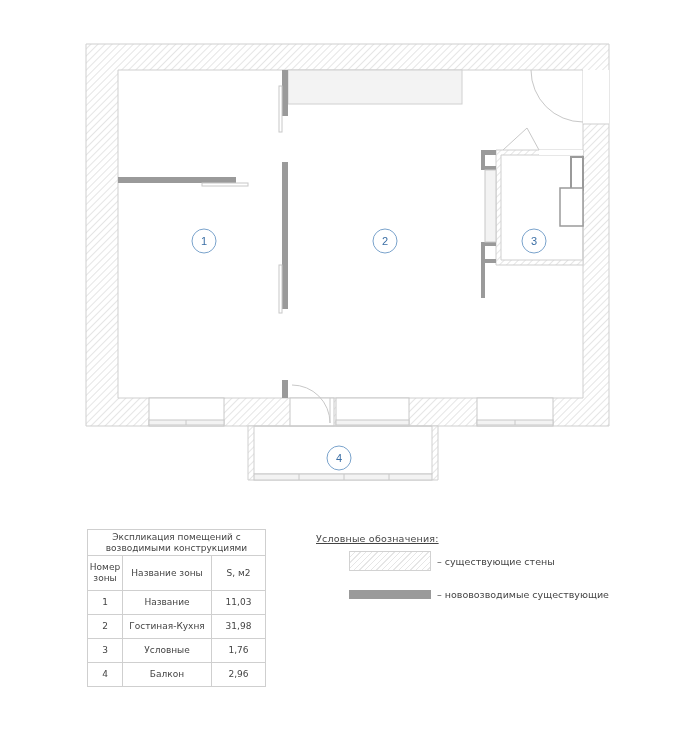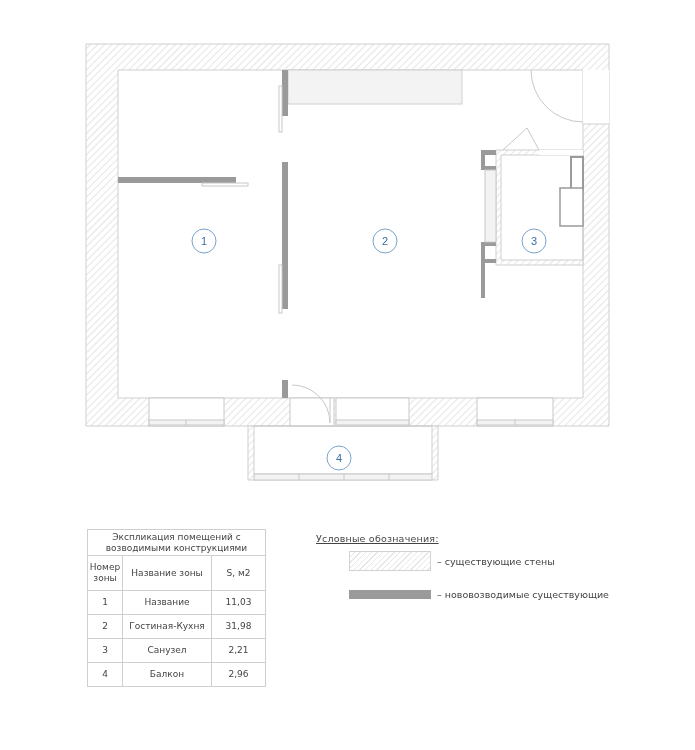--- a/index.html
+++ b/index.html
@@ -115,22 +115,22 @@
     <td>Название</td>
     <td>11,03</td>
   </tr>
   <tr style="height:24px">
     <td>2</td>
     <td>Гостиная-Кухня</td>
     <td>31,98</td>
   </tr>
   <tr style="height:24px">
     <td>3</td>
-    <td>Санузел</td>
-    <td>2,21</td>
+    <td>Условные</td>
+    <td>1,76</td>
   </tr>
   <tr style="height:24px">
     <td>4</td>
     <td>Балкон</td>
     <td>2,96</td>
   </tr>
 </tbody>
   </table>
 
 <div class="legend-title">Условные обозначения:</div>

